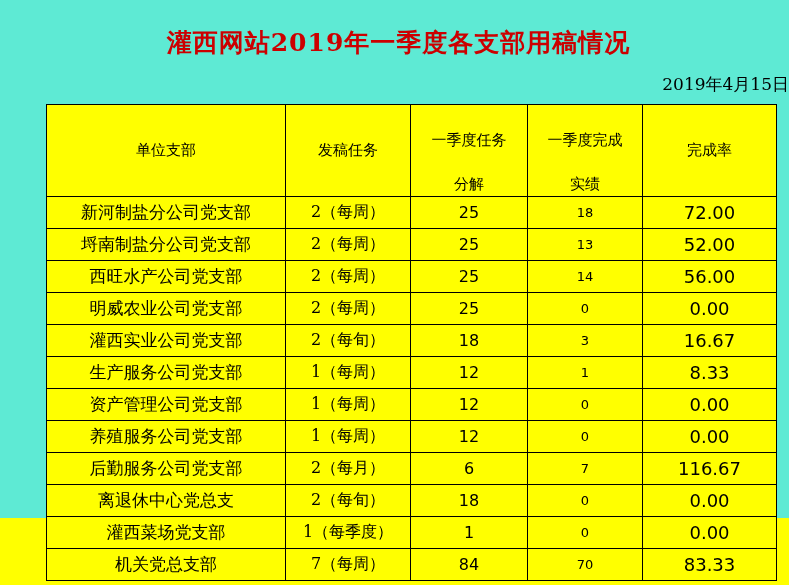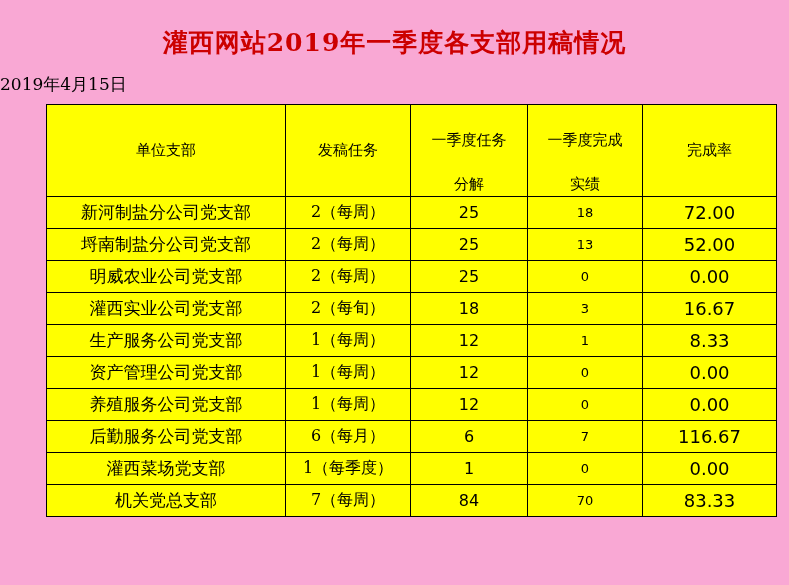--- a/index.html
+++ b/index.html
@@ -8,36 +8,37 @@
   }
   body {
     width: 789px;
     height: 585px;
     background: #ffff00;
     font-family: "DejaVu Sans", "Liberation Sans", sans-serif;
     overflow: hidden;
   }
   .page {
     width: 789px;
-    height: 585px;
+    height: 518px;
     position: relative;
-    background: #f9a8d4;
+    background: #5eead4;
     box-sizing: border-box;
+    padding-left: 8px;
   }
   .title {
     text-align: center;
     color: #cc0000;
     font-weight: bold;
     font-size: 25px;
     letter-spacing: 1px;
     padding-top: 26px;
     font-family: "DejaVu Serif", "Liberation Serif", serif;
   }
   .subtitle {
-    text-align: left;
+    text-align: right;
     color: #000000;
     font-size: 17px;
     padding-top: 14px;
     font-family: "DejaVu Serif", "Liberation Serif", serif;
   }
   .table-wrap {
     position: absolute;
     left: 46px;
     top: 104px;
     width: 697px;
@@ -135,20 +136,27 @@
             <td class="rate">72.00</td>
           </tr>
           <tr>
             <td class="unit">埒南制盐分公司党支部</td>
             <td class="task">2（每周）</td>
             <td class="split">25</td>
             <td class="done">13</td>
             <td class="rate">52.00</td>
           </tr>
           <tr>
+            <td class="unit">西旺水产公司党支部</td>
+            <td class="task">2（每周）</td>
+            <td class="split">25</td>
+            <td class="done">14</td>
+            <td class="rate">56.00</td>
+          </tr>
+          <tr>
             <td class="unit">明威农业公司党支部</td>
             <td class="task">2（每周）</td>
             <td class="split">25</td>
             <td class="done">0</td>
             <td class="rate">0.00</td>
           </tr>
           <tr>
             <td class="unit">灌西实业公司党支部</td>
             <td class="task">2（每旬）</td>
             <td class="split">18</td>
@@ -171,24 +179,31 @@
           </tr>
           <tr>
             <td class="unit">养殖服务公司党支部</td>
             <td class="task">1（每周）</td>
             <td class="split">12</td>
             <td class="done">0</td>
             <td class="rate">0.00</td>
           </tr>
           <tr>
             <td class="unit">后勤服务公司党支部</td>
-            <td class="task">6（每月）</td>
+            <td class="task">2（每月）</td>
             <td class="split">6</td>
             <td class="done">7</td>
             <td class="rate">116.67</td>
+          </tr>
+          <tr>
+            <td class="unit">离退休中心党总支</td>
+            <td class="task">2（每旬）</td>
+            <td class="split">18</td>
+            <td class="done">0</td>
+            <td class="rate">0.00</td>
           </tr>
           <tr>
             <td class="unit">灌西菜场党支部</td>
             <td class="task">1（每季度）</td>
             <td class="split">1</td>
             <td class="done">0</td>
             <td class="rate">0.00</td>
           </tr>
           <tr>
             <td class="unit">机关党总支部</td>

